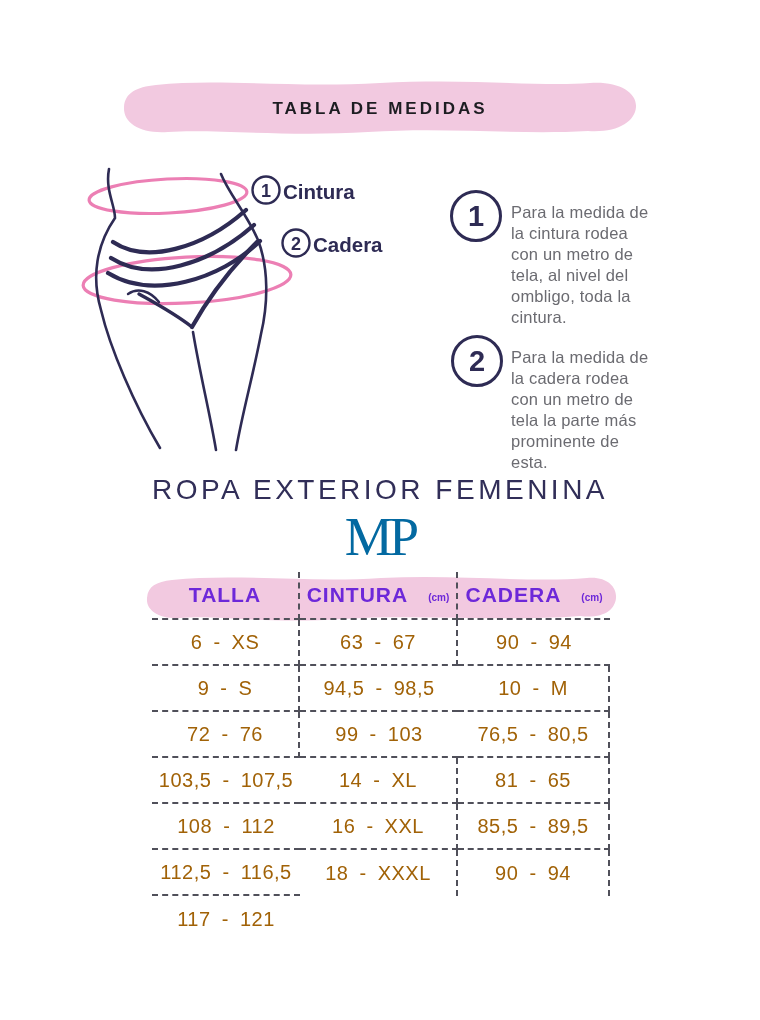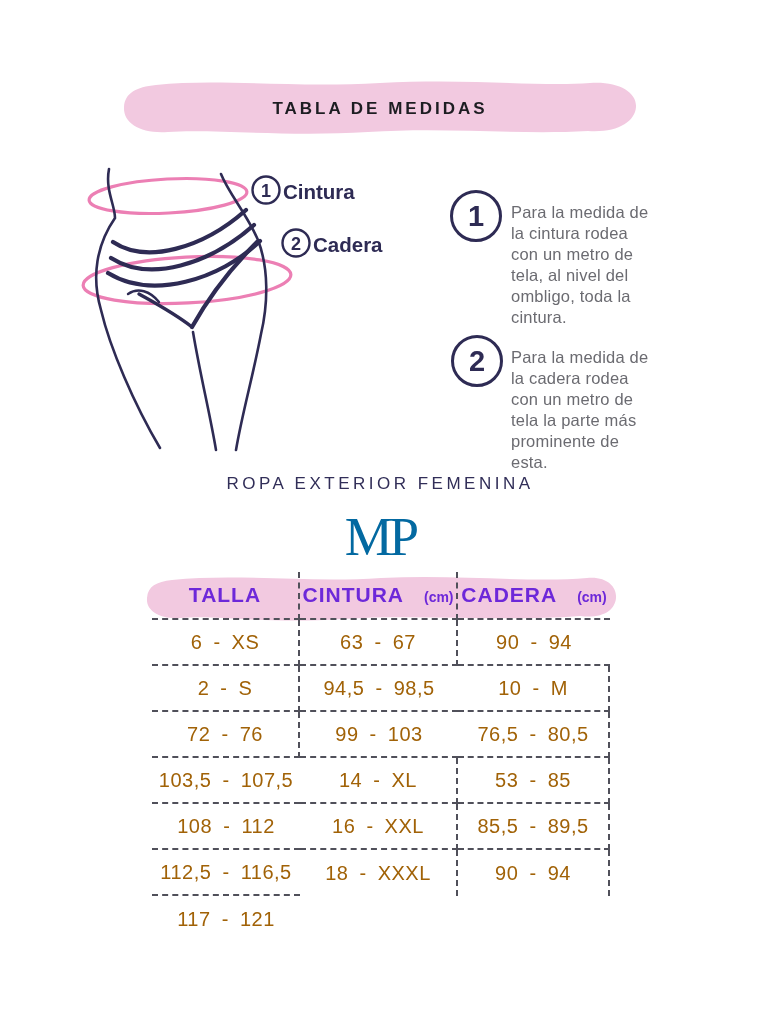--- a/index.html
+++ b/index.html
@@ -29,42 +29,42 @@
     font-size:29px;font-weight:700;color:#2e2b54;background:#fff;
   }
   .step-text{
     width:200px;font-size:16.5px;line-height:21px;letter-spacing:0.2px;
     color:#6b6b71;white-space:pre-line;
   }
 
   
   .cat-title{
     left:0;top:474px;width:760px;text-align:center;
-    font-size:17px;font-weight:400;letter-spacing:3.5px;color:#312e58;
+    font-size:28px;font-weight:400;letter-spacing:3.5px;color:#312e58;
   }
   .brand{
     left:0;top:506px;width:760px;text-align:center;
     font-family:"Liberation Serif", serif;
     font-size:54px;font-weight:500;letter-spacing:-0.07em;color:#0369a1;
   }
 
   
   .tbl{left:152px;top:572px;width:458px;}
   .tbl-blob{position:absolute;left:-10px;top:-1px;width:478px;height:54px;z-index:0;}
   .grid{position:relative;z-index:1;display:grid;grid-template-columns:148px 158px 152px;}
   .cell{
     height:46px;display:flex;align-items:center;justify-content:center;
     box-sizing:border-box;
     font-size:20px;color:#a16207;letter-spacing:0.5px;word-spacing:5px;
   }
   .hcell{
     height:48px;font-size:21px;font-weight:700;color:#6d28d9;
     letter-spacing:1px;word-spacing:0;
   }
-  .unit{font-size:14px;font-weight:700;margin-left:20px;letter-spacing:0;align-self:center;transform:translateY(2px);}
+  .unit{font-size:10px;font-weight:700;margin-left:20px;letter-spacing:0;align-self:center;transform:translateY(2px);}
   .bR{border-right:2px dashed #50505a;}
   .bB{border-bottom:2px dashed #50505a;}
 </style>
 </head>
 <body>
 
 <div class="abs banner">
   <svg viewBox="0 0 524 70" aria-hidden="true">
     <path fill="#F2C9E0" d="M 38 11 C 100 4 170 14 262 9 C 354 4 420 13 472 9
       C 500 7 519 18 518 33 C 517 48 499 59 470 57 C 400 61 330 53 250 58
@@ -145,32 +145,32 @@
     </div>
     <div class="cell hcell bB">
       <span>CADERA</span>
       <span class="unit">(cm)</span>
     </div>
 
     <div class="cell bR bB">6 - XS</div>
     <div class="cell bR bB">63 - 67</div>
     <div class="cell bB">90 - 94</div>
 
-    <div class="cell bR bB">2 - S</div>
+    <div class="cell bR bB">9 - S</div>
     <div class="cell bB">94,5 - 98,5</div>
 
     <div class="cell bR bB">10 - M</div>
     <div class="cell bR bB">72 - 76</div>
     <div class="cell bB">99 - 103</div>
 
     <div class="cell bR bB">76,5 - 80,5</div>
     <div class="cell bB">103,5 - 107,5</div>
 
     <div class="cell bR bB">14 - XL</div>
-    <div class="cell bR bB">53 - 85</div>
+    <div class="cell bR bB">81 - 65</div>
     <div class="cell bB">108 - 112</div>
 
     <div class="cell bR bB">16 - XXL</div>
     <div class="cell bR bB">85,5 - 89,5</div>
     <div class="cell bB">112,5 - 116,5</div>
 
     <div class="cell bR">18 - XXXL</div>
     <div class="cell bR">90 - 94</div>
     <div class="cell">117 - 121</div>
   </div>

